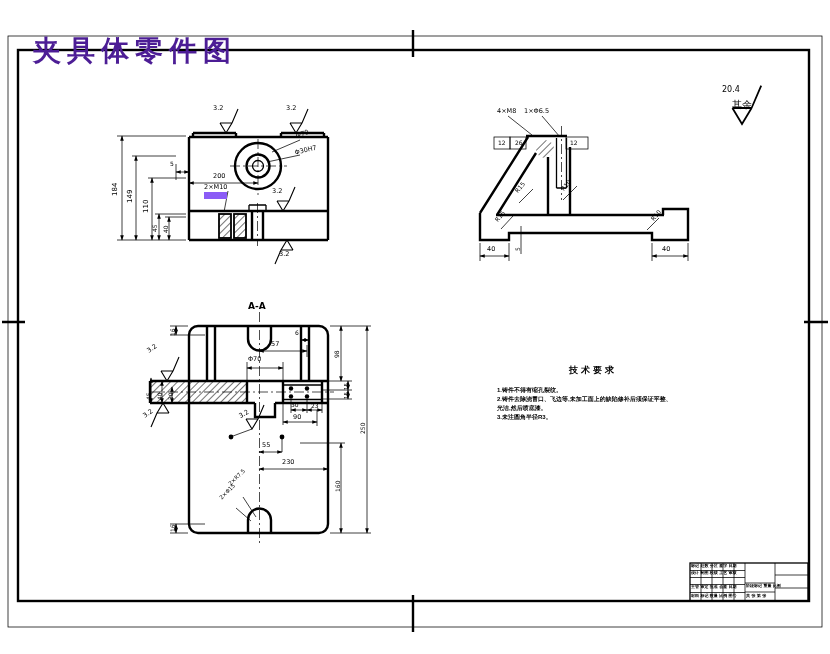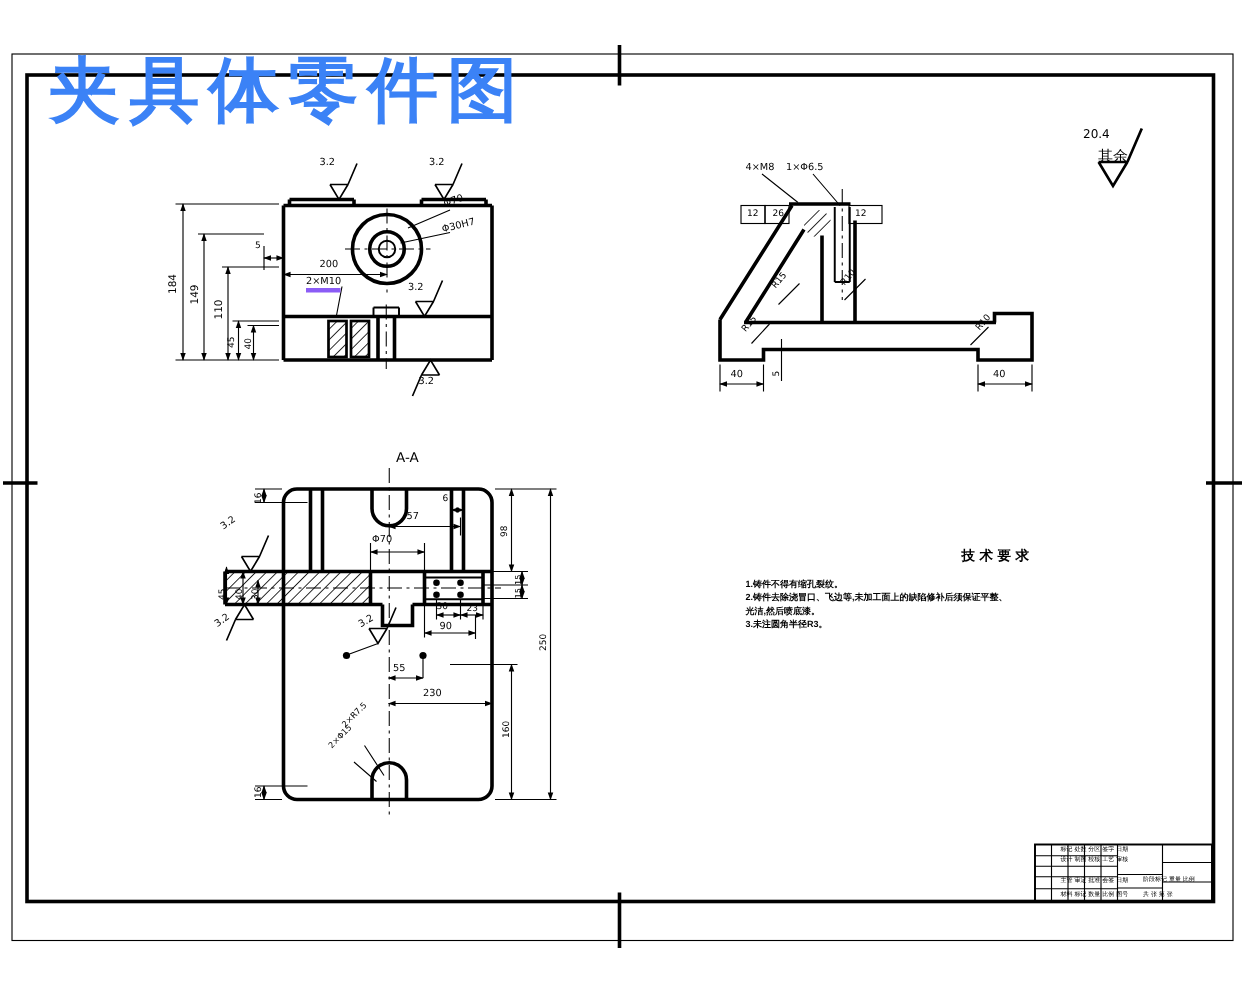--- a/index.html
+++ b/index.html
@@ -8,27 +8,27 @@
   #art{position:absolute;left:0;top:0;}
   .tk{stroke:#000;stroke-width:2.4;fill:none;}
   .md{stroke:#000;stroke-width:1.3;fill:none;}
   .thin{stroke:#000;stroke-width:.75;fill:none;}
   .dim{stroke:#000;stroke-width:.75;fill:none;}
   .cl{stroke:#000;stroke-width:.7;fill:none;stroke-dasharray:10 3 2 3;}
   .hx{fill:url(#h);stroke:#000;stroke-width:1.8;}
   .hx2{fill:url(#h);stroke:none;}
   #labels .lbl{position:absolute;color:#000;font-size:7px;line-height:1;
     white-space:nowrap;transform-origin:0 0;font-family:"DejaVu Sans",sans-serif;}
-  #labels .ul{border-bottom:3px solid #8b5cf6;padding-bottom:1px;}
-  #labels .b{font-weight:normal;margin-left:16px;}
-  #red-title{position:absolute;left:33px;top:37px;color:#3b82f6;
+  #labels .ul{border-bottom:7px solid #8b5cf6;padding-bottom:1px;}
+  #labels .b{font-weight:bold;}
+  #red-title{position:absolute;left:33px;top:37px;color:#4c1d95;
     font-family:"DejaVu Serif","Liberation Serif",serif;font-weight:bold;
-    font-size:47px;letter-spacing:6px;line-height:1;}
+    font-size:28px;letter-spacing:6px;line-height:1;}
   #techreq{position:absolute;left:497px;top:364px;width:192px;color:#000;}
-  #techreq .tr-title{font-size:9px;font-weight:bold;text-align:right;
+  #techreq .tr-title{font-size:9px;font-weight:bold;text-align:center;
     letter-spacing:3px;margin-bottom:9px;}
   #techreq .tr-line{font-size:6px;line-height:9px;font-weight:bold;}
 </style>
 </head>
 <body>
 
 <div id="stage">
 
 <svg id="art" width="830" height="654" viewBox="0 0 830 654">
   <defs>

